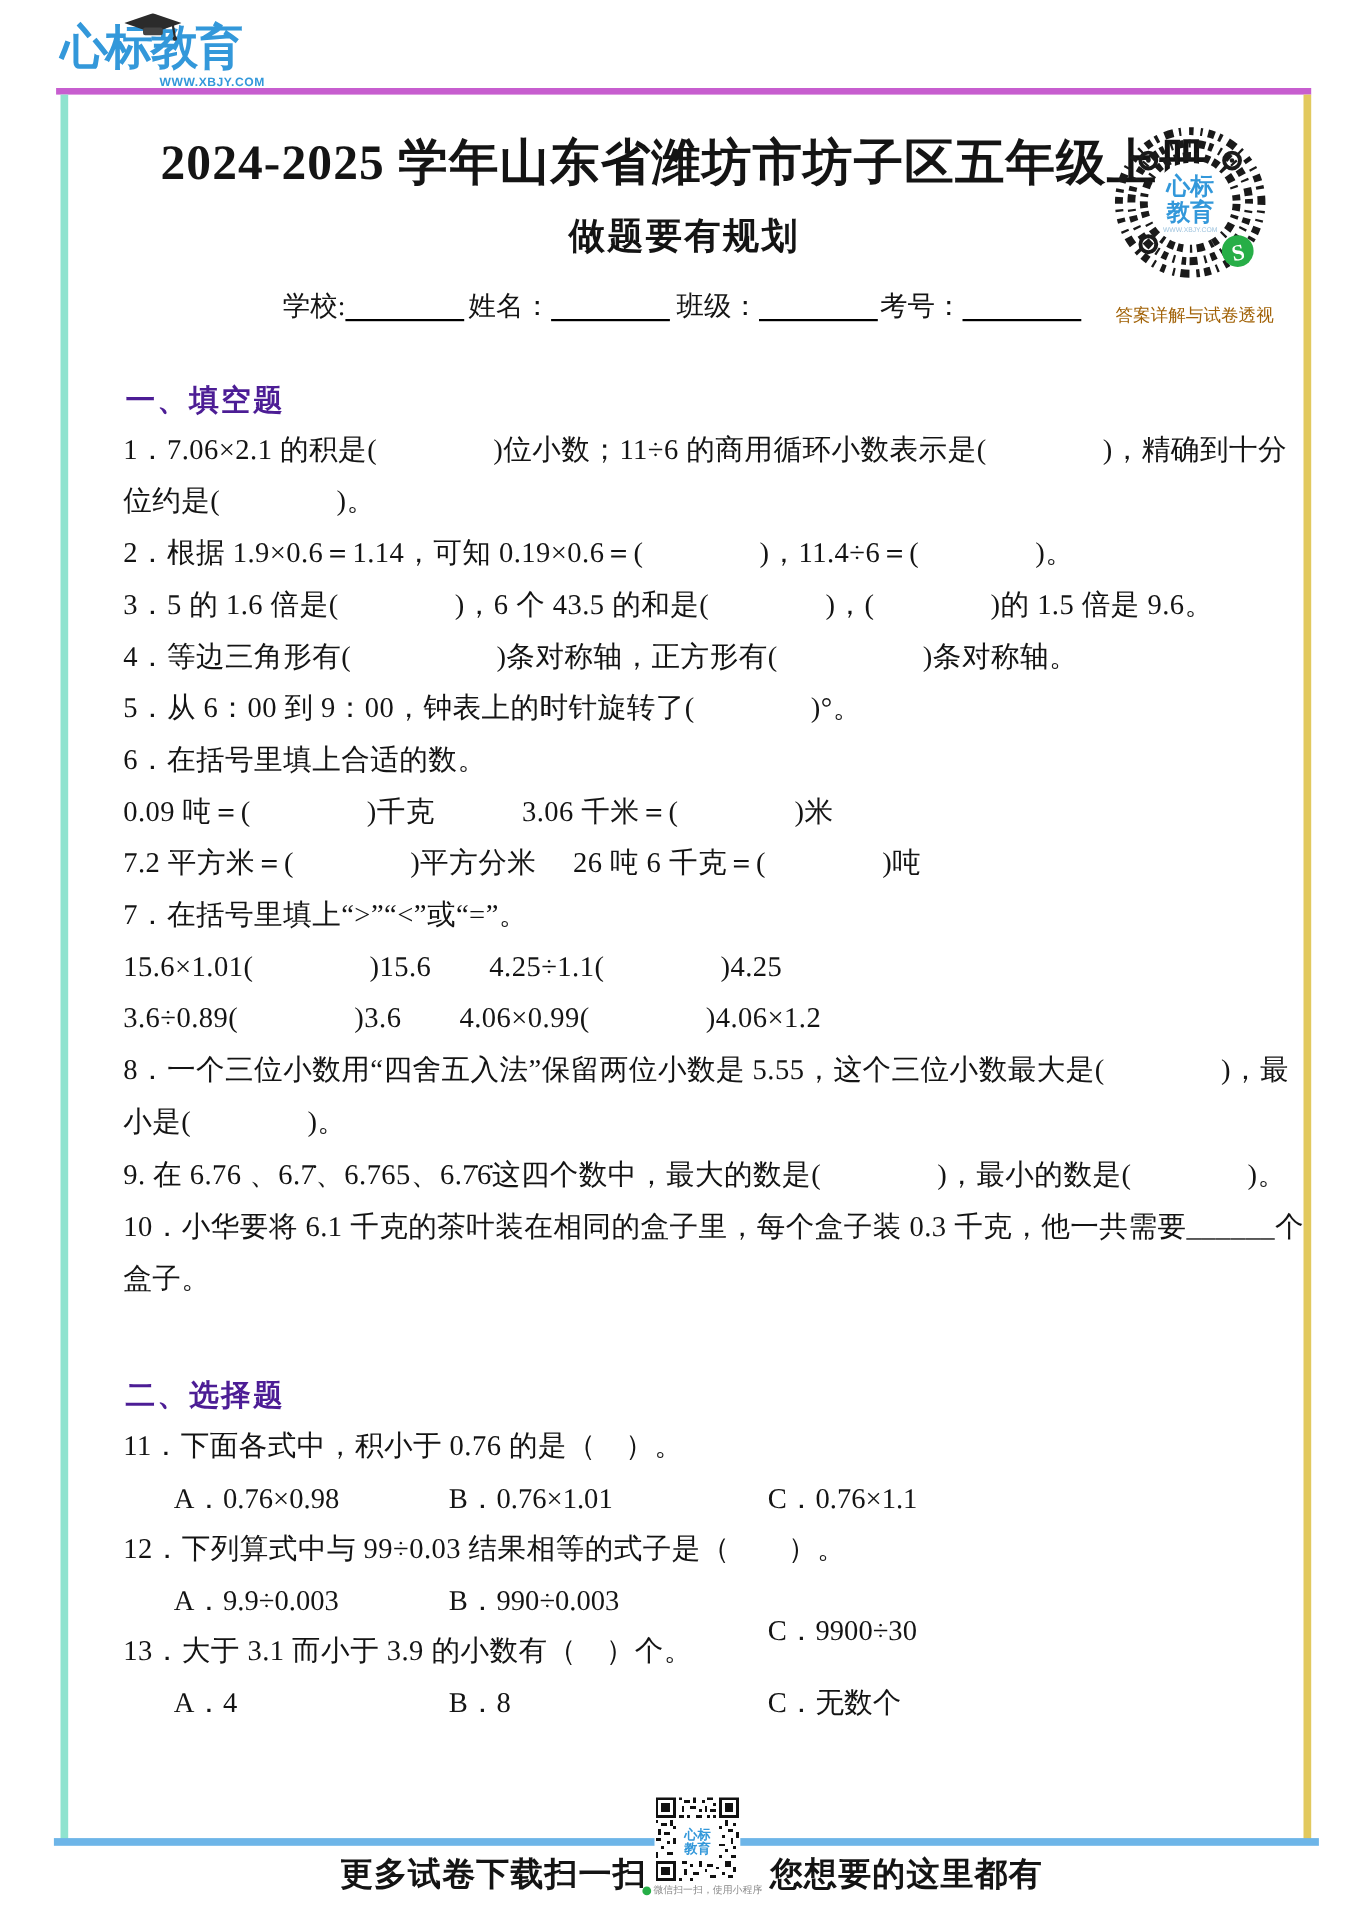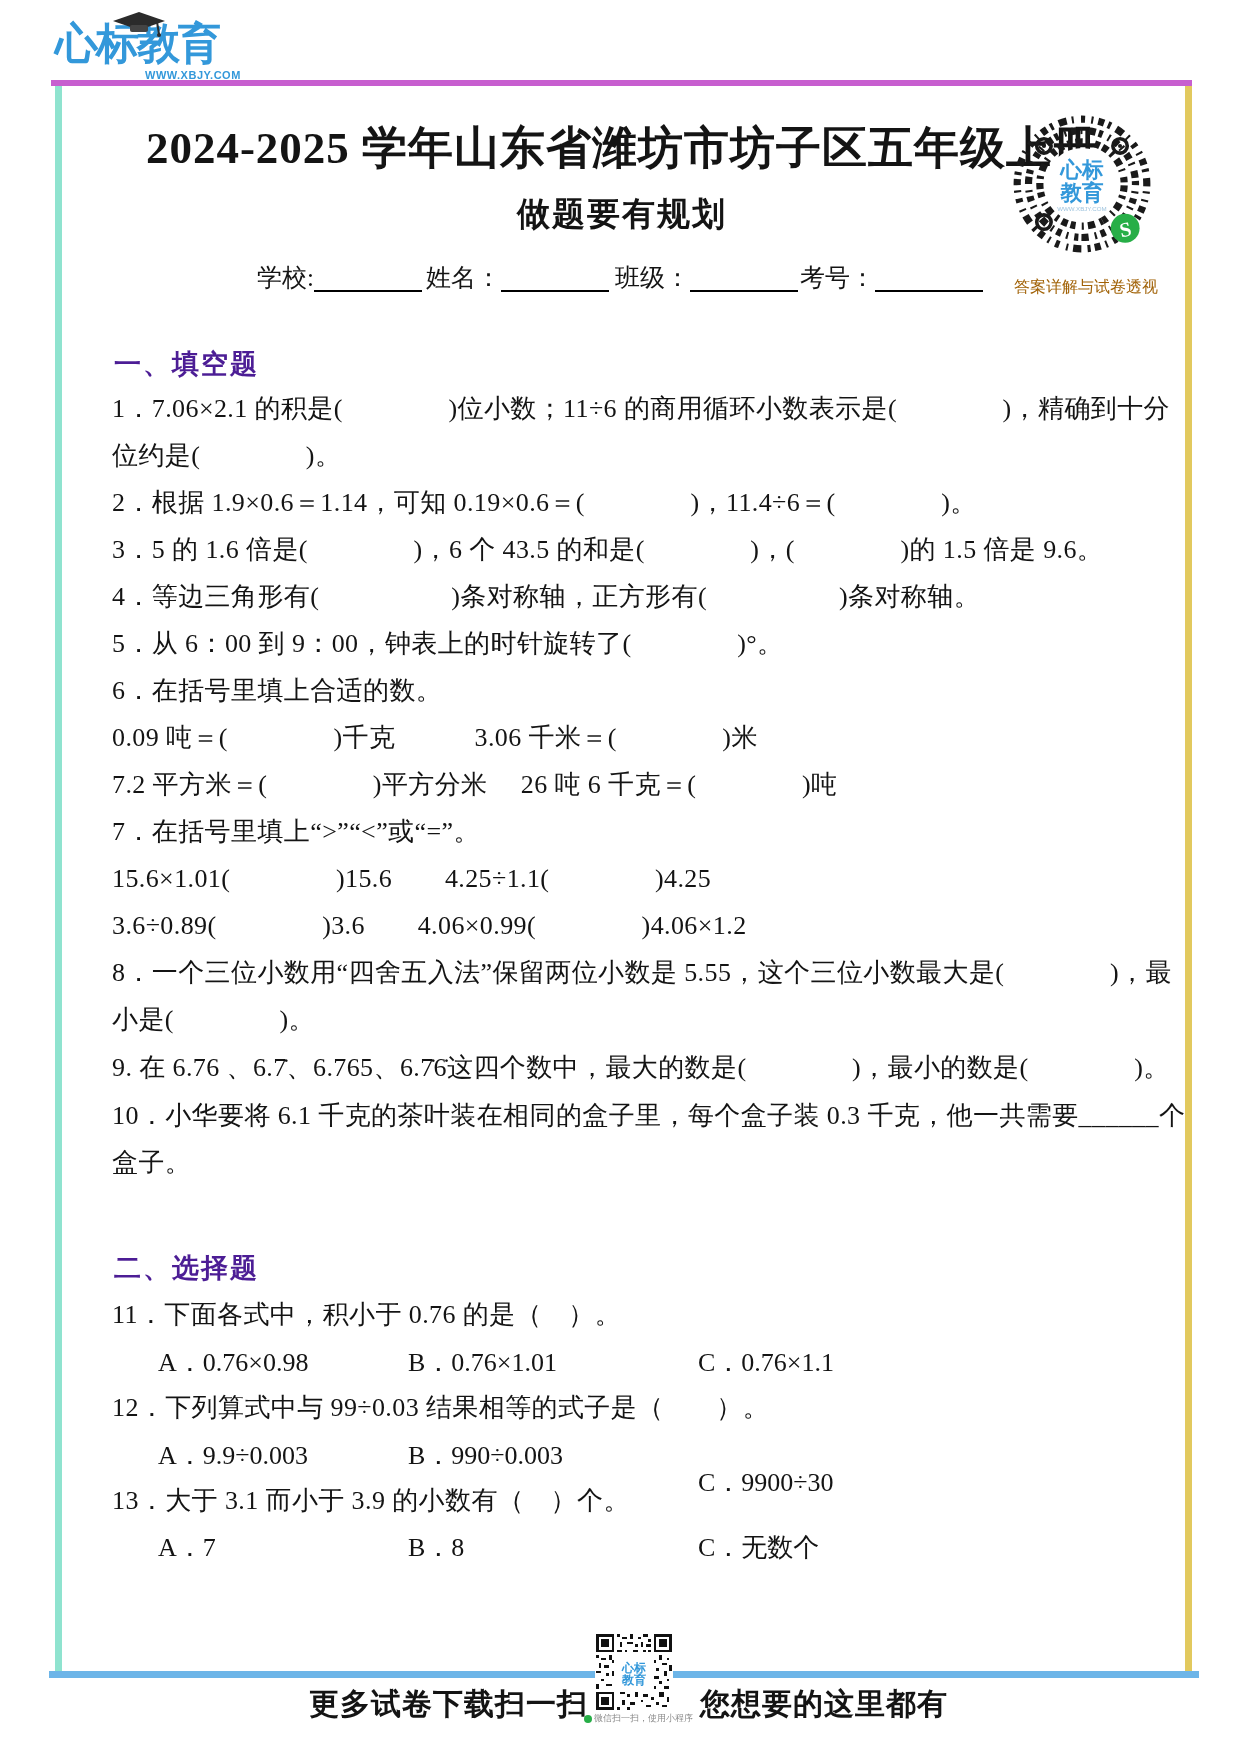--- a/index.html
+++ b/index.html
@@ -149,21 +149,21 @@
 
   <div class="bline" style="top:1391px;">12．下列算式中与 99÷0.03 结果相等的式子是（　　）。</div>
   <div>
     <span class="opt optA" style="top:1438px;">A．9.9÷0.003</span>
     <span class="opt optB" style="top:1438px;">B．990÷0.003</span>
     <span class="opt optC" style="top:1438px;margin-top:27px;">C．9900÷30</span>
   </div>
 
   <div class="bline" style="top:1484px;">13．大于 3.1 而小于 3.9 的小数有（　）个。</div>
   <div>
-    <span class="opt optA" style="top:1530px;">A．7</span>
+    <span class="opt optA" style="top:1530px;">A．4</span>
     <span class="opt optB" style="top:1530px;">B．8</span>
     <span class="opt optC" style="top:1530px;">C．无数个</span>
   </div>
 
   <div class="foot-left">更多试卷下载扫一扫</div>
   <div class="foot-right">您想要的这里都有</div>
 
   <svg class="footqr" viewBox="0 0 29 29" shape-rendering="crispEdges">
     <rect x="0" y="0" width="29" height="29" fill="#ffffff"></rect>
 

